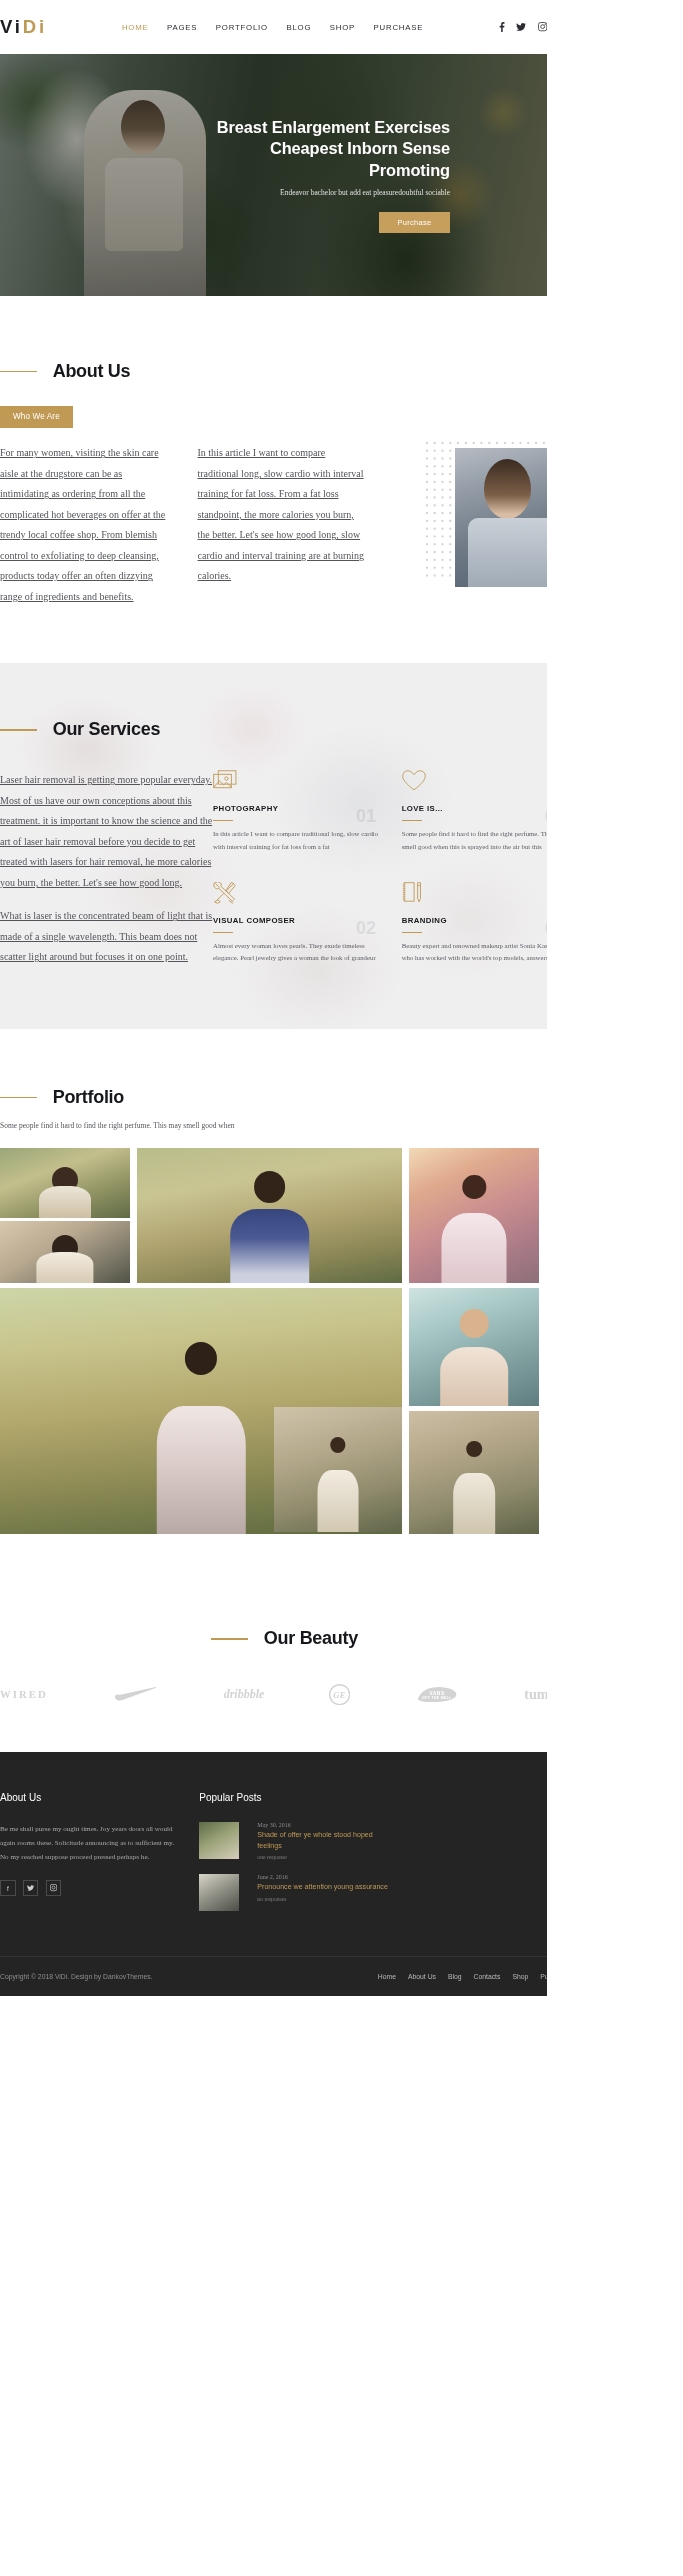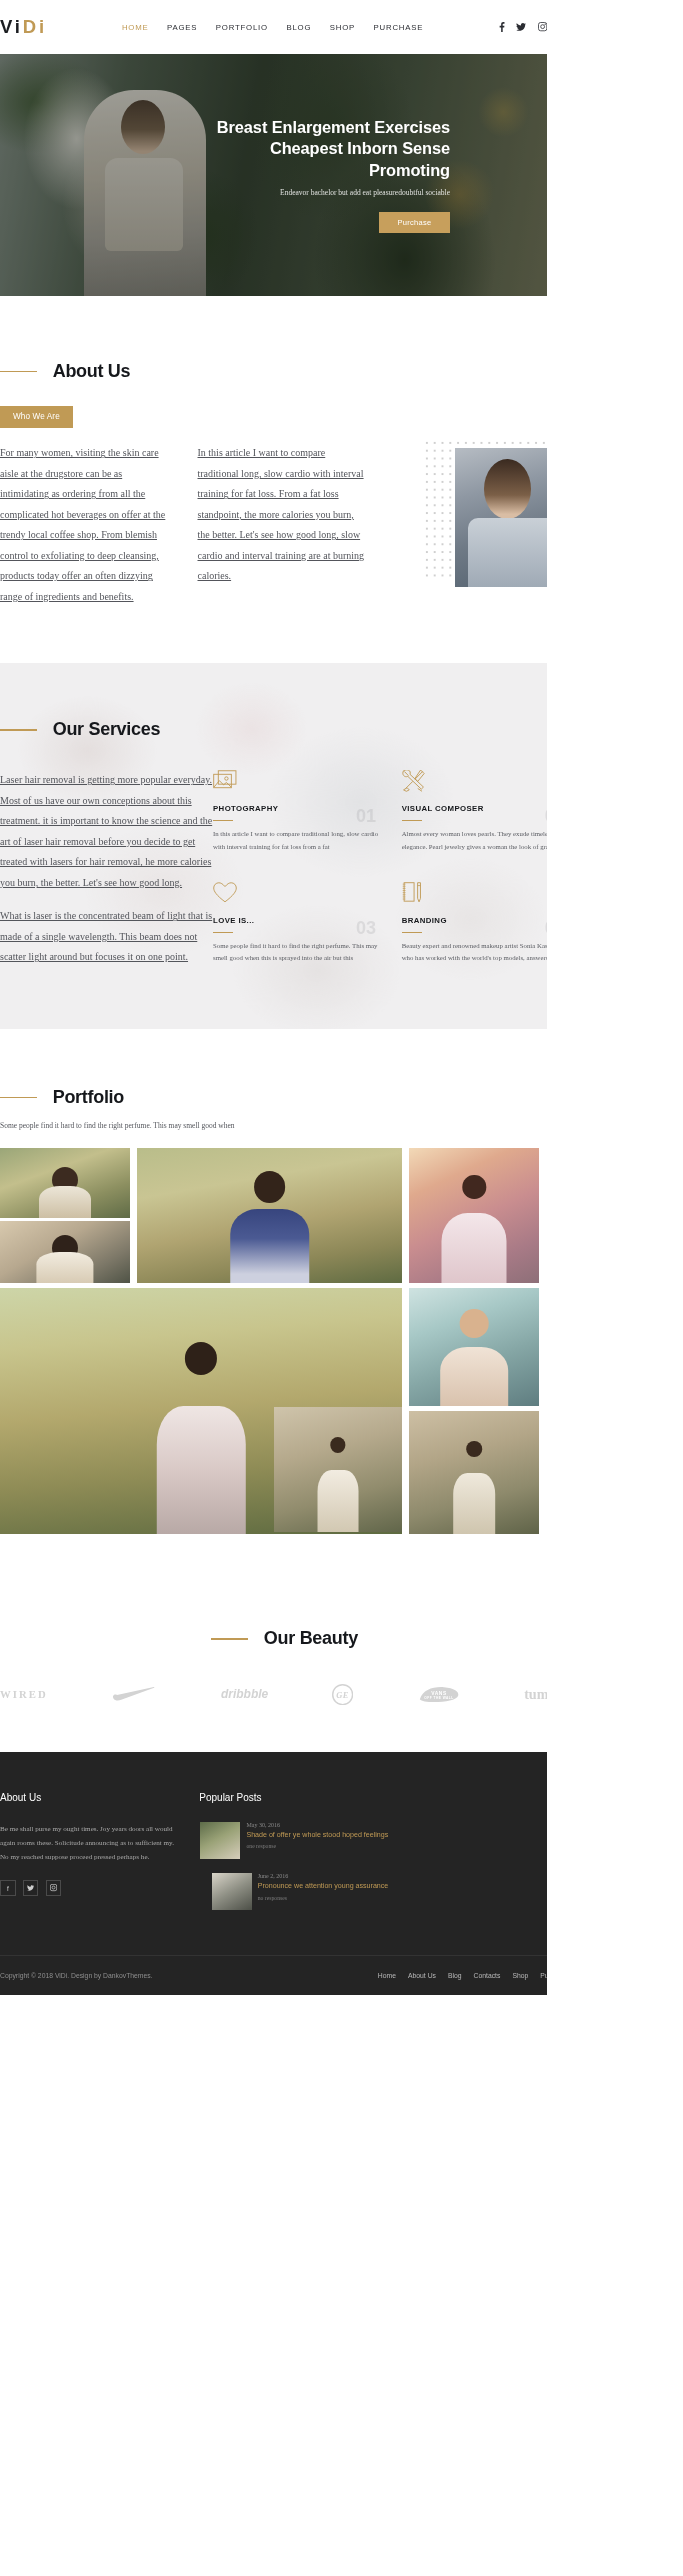--- a/index.html
+++ b/index.html
@@ -207,21 +207,21 @@
   }
   .f-title { color: #fff; font-size: 10px; font-weight: 400; margin-bottom: 18.5px; }
   .f-about {
     font-family: "Liberation Serif", serif; font-size: 7.1px; line-height: 2.0; color: #a9a9a9;
   }
   .f-social { display: flex; gap: 7.1px; margin-top: 15.7px; }
   .f-social i {
     width: 15.7px; height: 15.7px; border: 0.7px solid #4a4a4a; display:flex;
     align-items:center; justify-content:center; font-style: normal; font-size: 6.4px; color:#cfcfcf;
   }
-  .post { display: flex; gap: 6px; margin-bottom: 14.2px; justify-content: flex-end; }
+  .post { display: flex; gap: 18px; margin-bottom: 14.2px; }
   .post .thumb { width: 40px; height: 37px; flex: 0 0 40px; overflow:hidden; }
   .post-date { font-family:"Liberation Serif",serif; font-size: 6px; color: #8b8b8b; }
   .post-title { font-size: 7.1px; line-height: 1.5; color: #c09a55; margin: 2.1px 0 2.8px; }
   .post-meta { font-family:"Liberation Serif",serif; font-size: 5.7px; color: #7c7c7c; }
   .insta-grid { display: grid; grid-template-columns: repeat(4, 1fr); gap: 3.6px; }
   .insta-cell { width: 100%; padding-bottom: 100%; position: relative; }
   .copybar {
     margin-top: 31px; border-top: 0.7px solid #333; padding: 15.7px 0;
   }
   .copy-inner {
@@ -323,48 +323,48 @@
                   <circle cx="19" cy="12" r="2.4" fill="none" stroke="currentColor" stroke-width="1.3"></circle>
                   <path d="M1.6 24 L9 15 L15 21 L19 17.5 L25.6 24" fill="none" stroke="currentColor" stroke-width="1.3"></path>
                 </svg>
             </div>
             <div class="svc-title">PHOTOGRAPHY</div>
             <div class="svc-rule"></div>
             <p class="svc-text">In this article I want to compare traditional long, slow cardio with interval training for fat loss from a fat</p>
           </div>
 
           <div class="svc-card">
+            <div class="svc-num">03</div>
+            <div class="svc-icon">
+              <svg width="24" height="21.3" viewBox="0 0 34 30">
+                  <path d="M17 28 C5 19 1 13 1 8.4 C1 4.3 4.2 1 8.2 1 C11 1 13.8 2.6 17 6.4 C20.2 2.6 23 1 25.8 1 C29.8 1 33 4.3 33 8.4 C33 13 29 19 17 28 Z" fill="none" stroke="currentColor" stroke-width="1.3"></path>
+                </svg>
+            </div>
+            <div class="svc-title">LOVE IS...</div>
+            <div class="svc-rule"></div>
+            <p class="svc-text">Some people find it hard to find the right perfume. This may smell good when this is sprayed into the air but this</p>
+          </div>
+
+          <div class="svc-card">
             <div class="svc-num">02</div>
             <div class="svc-icon">
               <svg width="23" height="21.3" viewBox="0 0 32 30">
                   <path d="M3 2 L9 8 M22 26 L28 30" stroke="currentColor" stroke-width="1.3" fill="none"></path>
                   <path d="M2 1 C-1 6 3 11 8 9 L27 27 L30 24 L11 6 C13 1 8 -2 2 1 Z" fill="none" stroke="currentColor" stroke-width="1.3"></path>
                   <path d="M29 2 L18 13 M5 26 L15 16" stroke="currentColor" stroke-width="1.3" fill="none"></path>
                   <path d="M26 0 L31 5 L22 16 L18 12 Z" fill="none" stroke="currentColor" stroke-width="1.3"></path>
                   <path d="M2 28 L7 25 L10 28 L6 30 Z" fill="none" stroke="currentColor" stroke-width="1.3"></path>
                 </svg>
             </div>
             <div class="svc-title">VISUAL COMPOSER</div>
             <div class="svc-rule"></div>
             <p class="svc-text">Almost every woman loves pearls. They exude timeless elegance. Pearl jewelry gives a woman the look of grandeur</p>
           </div>
 
           <div class="svc-card">
-            <div class="svc-num">03</div>
-            <div class="svc-icon">
-              <svg width="24" height="21.3" viewBox="0 0 34 30">
-                  <path d="M17 28 C5 19 1 13 1 8.4 C1 4.3 4.2 1 8.2 1 C11 1 13.8 2.6 17 6.4 C20.2 2.6 23 1 25.8 1 C29.8 1 33 4.3 33 8.4 C33 13 29 19 17 28 Z" fill="none" stroke="currentColor" stroke-width="1.3"></path>
-                </svg>
-            </div>
-            <div class="svc-title">LOVE IS...</div>
-            <div class="svc-rule"></div>
-            <p class="svc-text">Some people find it hard to find the right perfume. This may smell good when this is sprayed into the air but this</p>
-          </div>
-
-          <div class="svc-card">
             <div class="svc-num">04</div>
             <div class="svc-icon">
               <svg width="21.3" height="21.3" viewBox="0 0 30 30">
                   <rect x="3" y="1" width="14" height="26" fill="none" stroke="currentColor" stroke-width="1.3"></rect>
                   <path d="M1 3 h4 M1 6 h4 M1 9 h4 M1 12 h4 M1 15 h4 M1 18 h4 M1 21 h4 M1 24 h4" stroke="currentColor" stroke-width="1"></path>
                   <path d="M22 1 L26 1 L26 23 L24 28 L22 23 Z" fill="none" stroke="currentColor" stroke-width="1.3"></path>
                   <path d="M22 5 h4" stroke="currentColor" stroke-width="1.1"></path>
                 </svg>
             </div>
             <div class="svc-title">BRANDING</div>
@@ -450,21 +450,21 @@
         <span class="dash"></span>
         <h2>Our Beauty</h2>
       </div>
       <div class="logos">
         <div class="logo-item" style="font-family:'Liberation Serif',serif;letter-spacing:2.1px;">WIRED</div>
         <div class="logo-item">
           <svg width="46" height="17" viewBox="0 0 64 24">
               <path fill="#d3d3d3" d="M3 17.5 C1 14 4 11 8 12.6 L60 1.5 C60.6 1.3 61 2 60.4 2.4 L14 19.5 C9 21.3 5 20.5 3 17.5 Z"></path>
             </svg>
         </div>
-        <div class="logo-item" style="font-family:Liberation Sans, sans-serif;font-style:italic;font-size:12px;letter-spacing:0;">dribbble</div>
+        <div class="logo-item" style="font-family:Liberation Serif, serif;font-style:italic;font-size:12px;letter-spacing:0;">dribbble</div>
         <div class="logo-item">
           <svg width="21.3" height="21.3" viewBox="0 0 30 30" style="font-size:15px">
               <circle cx="15" cy="15" r="14" fill="none" stroke="#d3d3d3" stroke-width="2"></circle>
               <text x="15" y="20" font-size="12" font-family="Liberation Serif, serif" font-style="italic" fill="#d3d3d3" text-anchor="middle">GE</text>
             </svg>
         </div>
         <div class="logo-item">
           <svg width="44" height="18.5" viewBox="0 0 62 26" style="font-size:15px">
               <path fill="#d3d3d3" d="M4 20 C8 7 22 2 38 3 C52 4 60 9 58 15 C56 21 40 24 24 24 C14 24 6 23 4 20 Z"></path>
               <text x="31" y="14" font-size="7" font-family="Liberation Sans, sans-serif" font-weight="bold" fill="#fff" text-anchor="middle">VANS</text>

